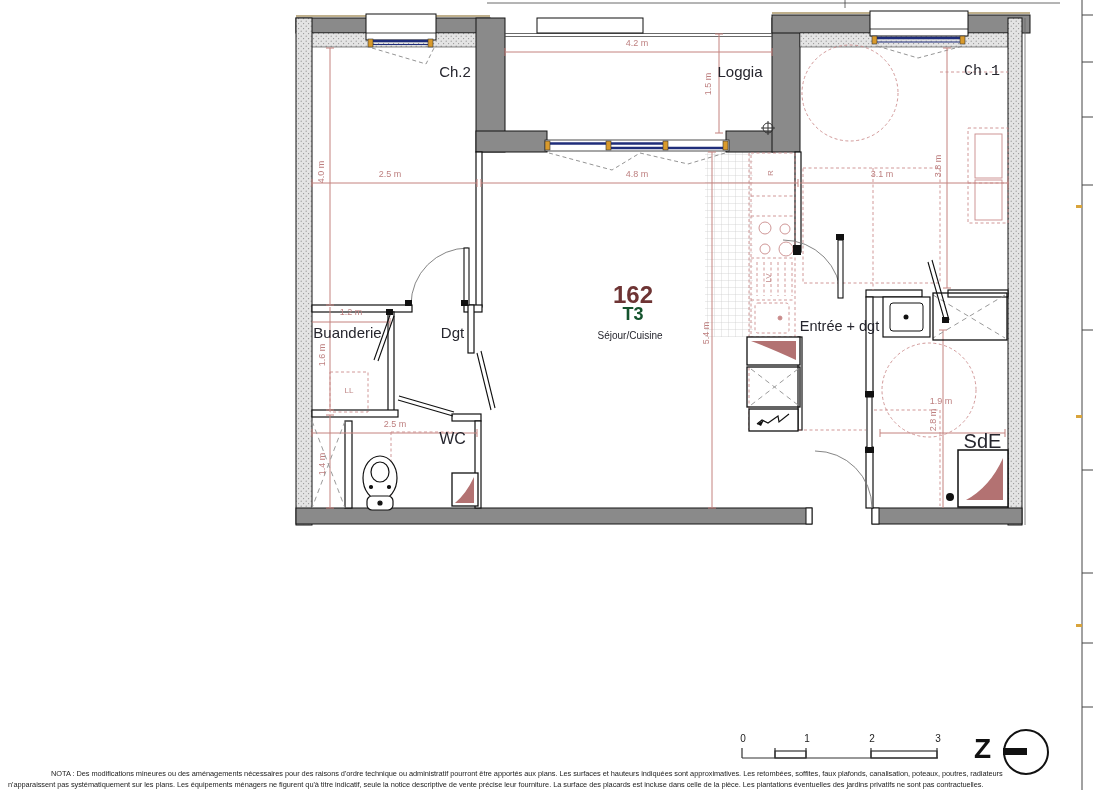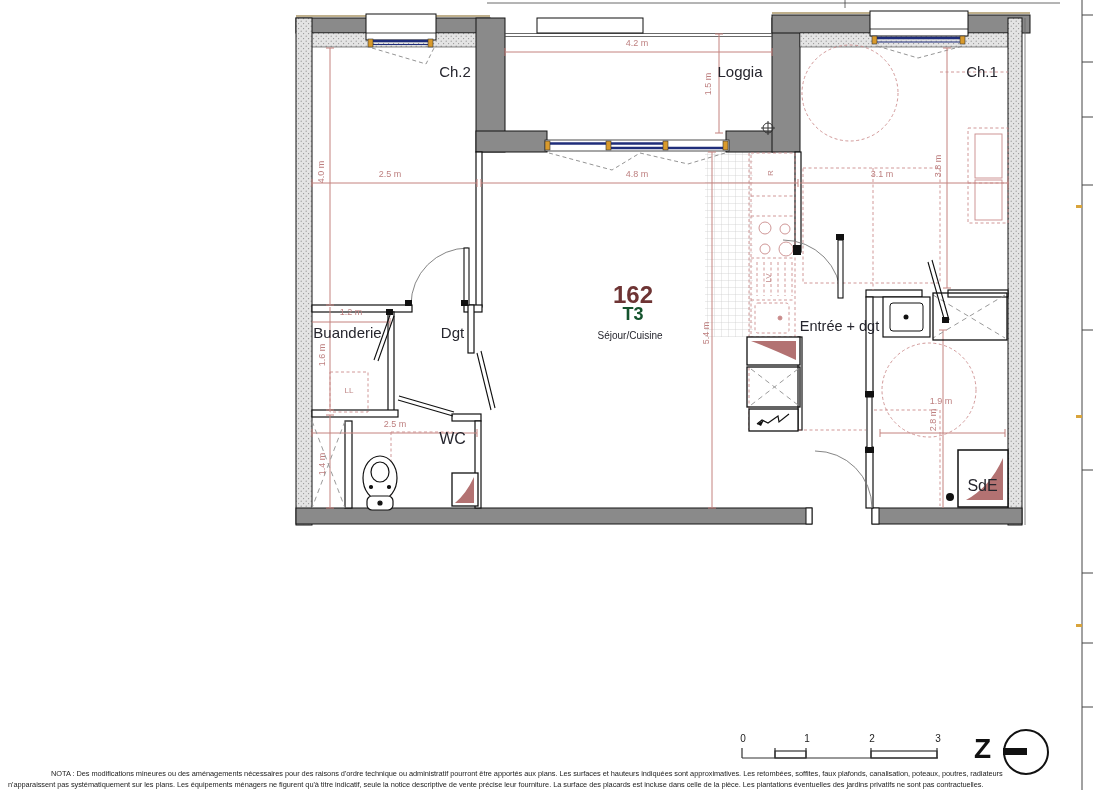--- a/index.html
+++ b/index.html
@@ -250,43 +250,43 @@
   <g stroke="#333" stroke-width="1.2" fill="none">
     <path d="M742 758 H938"></path>
     <path d="M742 748 V758 M775 748 V758 M806 748 V758 M871 748 V758 M937 748 V758"></path>
     <rect x="775" y="751" width="31" height="7"></rect>
     <rect x="871" y="751" width="66" height="7"></rect>
   </g>
 </svg>
 
 <div class="lbl room" style="left:430px;top:63px;width:50px;">Ch.2</div>
 <div class="lbl room" style="left:710px;top:63px;width:60px;">Loggia</div>
-<div class="lbl room" style="left:957px;top:63px;width:50px;">Ch.1</div>
+<div class="lbl room" style="left:957px;top:63px;width:50px;font-family:Liberation Mono, monospace;">Ch.1</div>
 <div class="lbl room" style="left:310px;top:324px;width:75px;">Buanderie</div>
 <div class="lbl room" style="left:430px;top:324px;width:45px;">Dgt</div>
 <div class="lbl big-num" style="left:603px;top:281px;width:60px;">162</div>
 <div class="lbl unit-type" style="left:603px;top:304px;width:60px;">T3</div>
 <div class="lbl room" style="left:575px;top:330px;width:110px;font-size:10px;">Séjour/Cuisine</div>
 <div class="lbl room" style="left:797px;top:318px;width:85px;font-size:14.5px;">Entrée + dgt</div>
 <div class="lbl room" style="left:430px;top:430px;width:45px;font-size:16px;">WC</div>
-<div class="lbl room" style="left:960px;top:430px;width:45px;font-size:16px;margin-top:47px;">SdE</div>
+<div class="lbl room" style="left:960px;top:430px;width:45px;font-size:20px;">SdE</div>
 
 <div class="lbl appl" style="left:337px;top:386px;width:24px;">LL</div>
 <div class="lbl appl rot" style="left:759px;top:167px;">R</div>
 <div class="lbl appl rot" style="left:757px;top:272px;">LV</div>
 
 <div class="lbl dim" style="left:370px;top:169px;width:40px;">2.5 m</div>
 <div class="lbl dim rot" style="left:301px;top:166px;">4.0 m</div>
 <div class="lbl dim" style="left:614px;top:38px;width:46px;">4.2 m</div>
 <div class="lbl dim rot" style="left:688px;top:78px;">1.5 m</div>
 <div class="lbl dim" style="left:614px;top:169px;width:46px;">4.8 m</div>
 <div class="lbl dim rot" style="left:686px;top:327px;">5.4 m</div>
 <div class="lbl dim" style="left:859px;top:169px;width:46px;">3.1 m</div>
 <div class="lbl dim rot" style="left:918px;top:160px;">3.8 m</div>
-<div class="lbl dim" style="left:319px;top:307px;width:40px;padding-left:12px;">1.2 m</div>
+<div class="lbl dim" style="left:331px;top:307px;width:40px;">1.2 m</div>
 <div class="lbl dim rot" style="left:302px;top:349px;">1.6 m</div>
 <div class="lbl dim" style="left:375px;top:419px;width:40px;">2.5 m</div>
 <div class="lbl dim rot" style="left:302px;top:458px;">1.4 m</div>
 <div class="lbl dim" style="left:921px;top:396px;width:40px;">1.9 m</div>
 <div class="lbl dim rot" style="left:913px;top:414px;">2.8 m</div>
 
 <div class="lbl scale-num" style="left:737px;top:733px;">0</div>
 <div class="lbl scale-num" style="left:801px;top:733px;">1</div>
 <div class="lbl scale-num" style="left:866px;top:733px;">2</div>
 <div class="lbl scale-num" style="left:932px;top:733px;">3</div>

